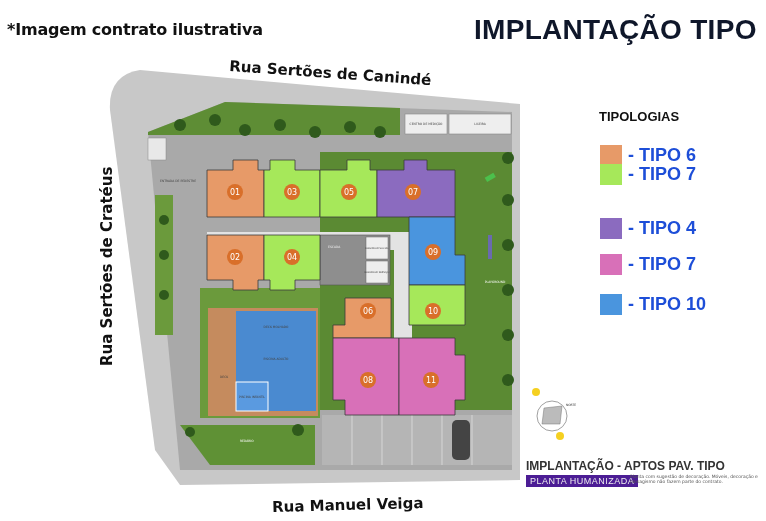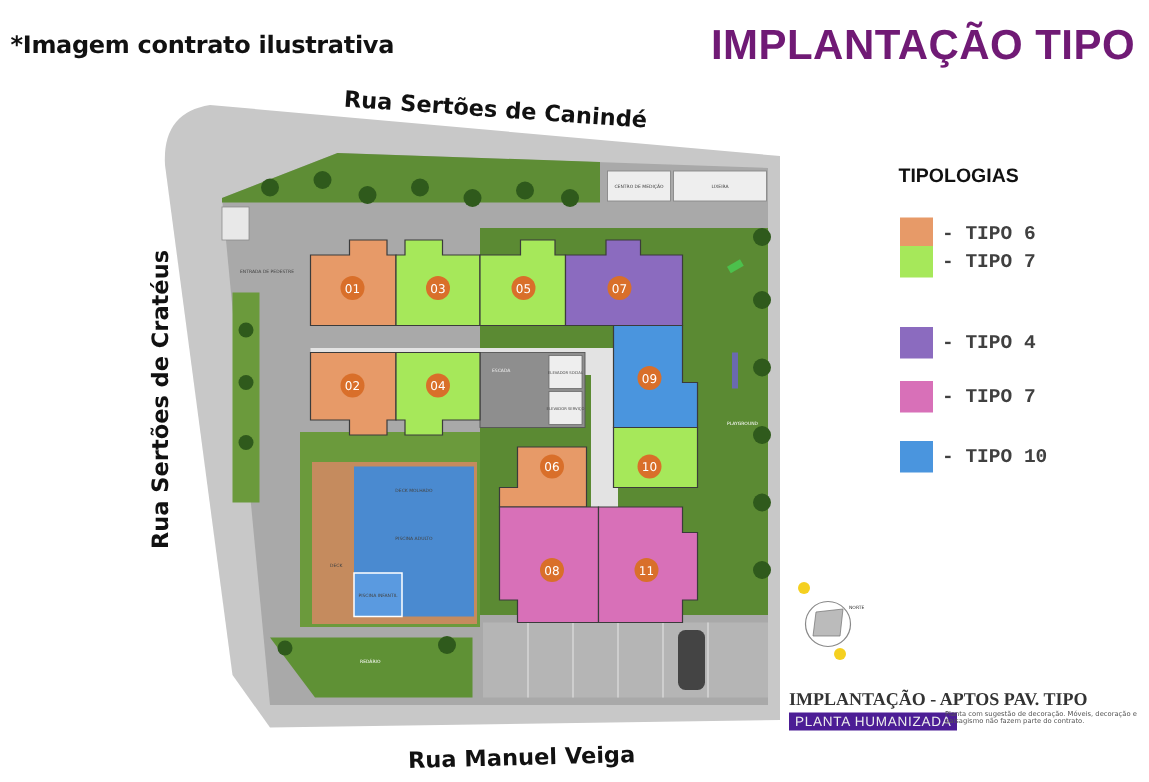--- a/index.html
+++ b/index.html
@@ -1,28 +1,28 @@
 <!DOCTYPE html>
 <html><head>
 <meta charset="utf-8">
 <style>
   html,body{margin:0;padding:0;}
   body{width:766px;height:521px;background:#ffffff;position:relative;overflow:hidden;font-family:"DejaVu Sans","Liberation Sans",sans-serif;}
   .abs{position:absolute;}
   .disclaimer{left:7px;top:20px;font-size:16px;font-weight:bold;color:#111;letter-spacing:-0.2px;}
-  .main-title{left:474px;top:14px;font-size:28px;font-weight:bold;color:#701a75;letter-spacing:0.3px;font-family:"Liberation Sans",sans-serif;}
+  .main-title{left:474px;top:14px;font-size:28px;font-weight:bold;color:#0f172a;letter-spacing:0.3px;font-family:"Liberation Sans",sans-serif;}
   .street{font-weight:bold;color:#111;font-size:15px;white-space:nowrap;}
   .street-top{left:230px;top:57px;transform:rotate(4deg);transform-origin:left top;}
   .street-left{left:98px;top:366px;transform:rotate(-90deg);transform-origin:left top;}
   .street-bottom{left:272px;top:496px;transform:rotate(-1.5deg);}
   .legend-title{left:599px;top:109px;font-size:13px;font-weight:bold;color:#111;font-family:"Liberation Sans",sans-serif;}
   .legend-item{left:600px;display:flex;align-items:center;gap:6px;}
   .swatch{width:22px;height:21px;}
-  .legend-label{font-size:13px;font-weight:bold;color:#404040;font-family:Liberation Mono, monospace;}
-  .caption-title{left:526px;top:459px;font-size:12px;font-weight:bold;color:#333;font-family:Liberation Serif, serif;text-align:center;}
+  .legend-label{font-size:18px;font-weight:bold;color:#1d4ed8;font-family:Liberation Sans, sans-serif;}
+  .caption-title{left:526px;top:459px;font-size:12px;font-weight:bold;color:#333;font-family:Liberation Sans, sans-serif;text-align:center;}
   .caption-badge{left:526px;top:475px;background:#4c1d95;color:#eee;font-size:9px;padding:1px 4px;letter-spacing:0.5px;font-family:"Liberation Sans",sans-serif;}
   .caption-note{left:630px;top:474px;font-size:4.5px;color:#555;line-height:5px;width:140px;}
   .site{left:100px;top:70px;width:420px;height:420px;}
   .unit-label{font-size:8px;fill:#fff;font-family:"DejaVu Sans",sans-serif;}
   .tiny{font-size:3px;fill:#444;font-family:"DejaVu Sans",sans-serif;}
 </style>
 </head>
 <body>
 
 <div class="abs disclaimer">*Imagem contrato ilustrativa</div>

